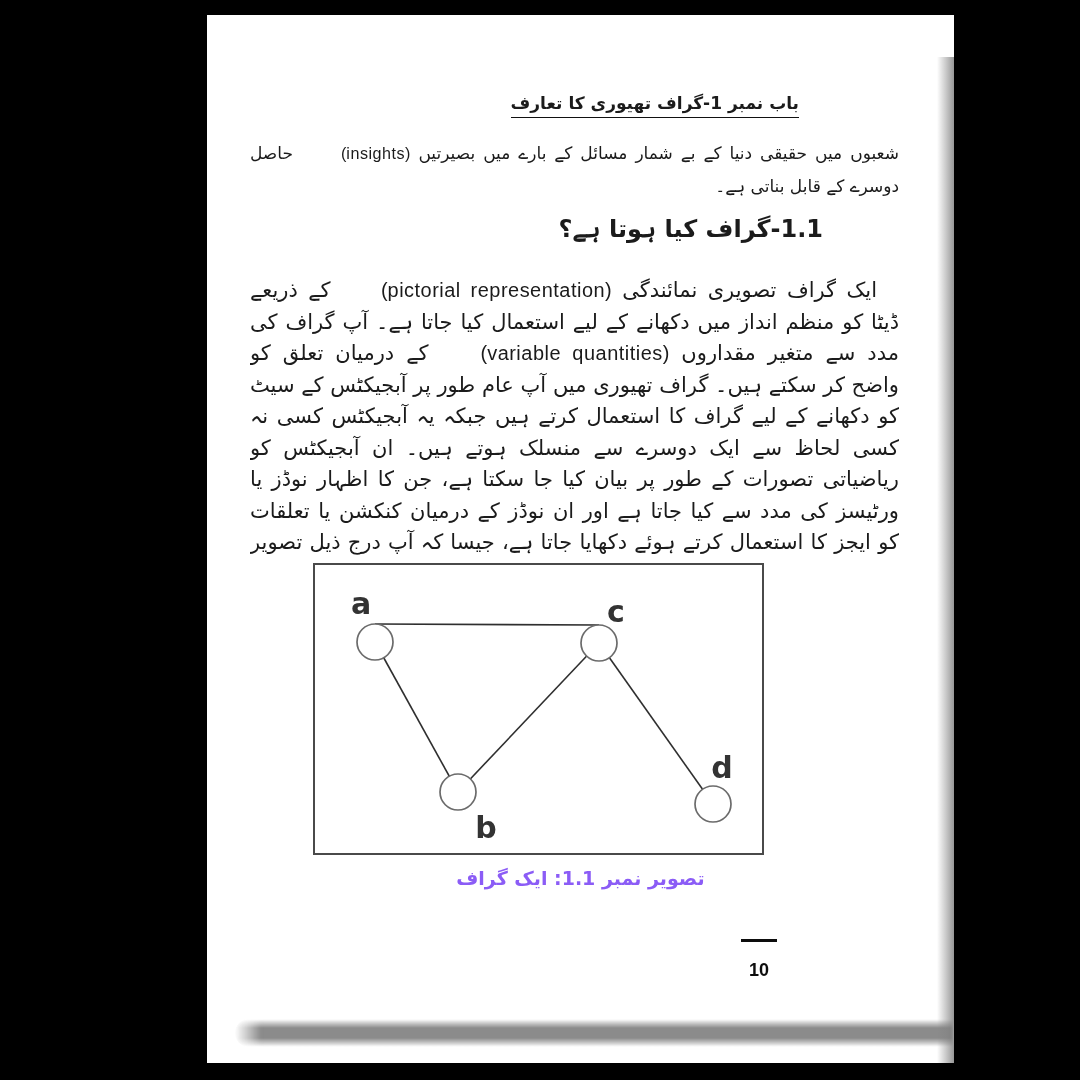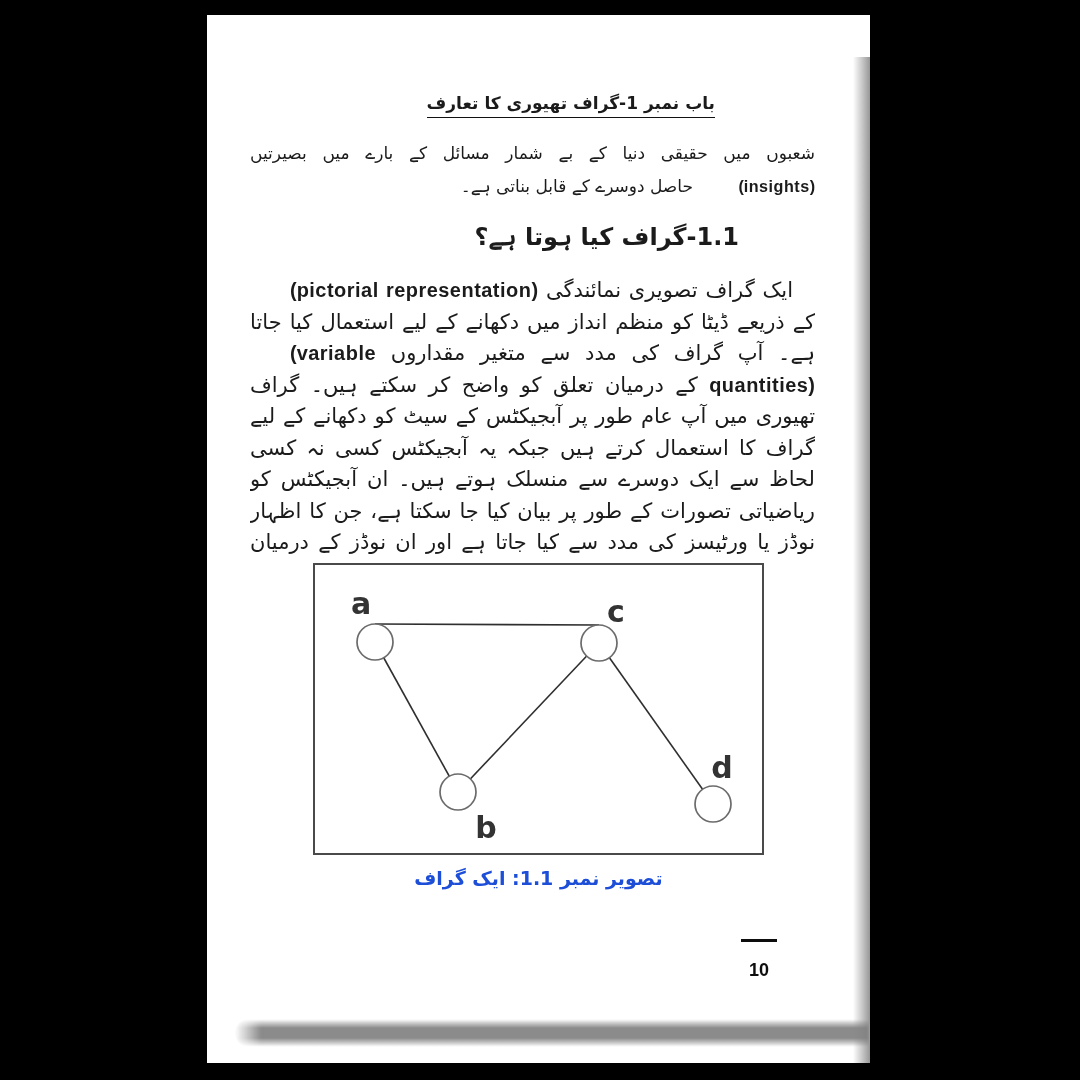--- a/index.html
+++ b/index.html
@@ -6,21 +6,21 @@
   body{
     width:1080px;height:1080px;
     background:#000;
     position:relative;
     font-family:"DejaVu Sans",sans-serif;
     overflow:hidden;
   }
   .book-page{
     position:absolute;
     left:207px;top:15px;
-    width:663px;height:1048px;
+    width:747px;height:1048px;
     background:#ffffff;
   }
   
   .right-edge-shadow{
     position:absolute;right:0;top:42px;bottom:0;width:17px;
     background:linear-gradient(to right,
       rgba(130,130,130,0) 0%,
       rgba(130,130,130,0.45) 55%,
       rgba(125,125,125,0.8) 100%);
   }
@@ -52,54 +52,54 @@
     margin-right:100px;
     border-bottom:1.6px solid #111;
     padding-bottom:4px;
   }
   .intro-par{
     top:122px;
     font-size:17px;line-height:33px;
     text-align:justify;
   }
   .section-heading{
-    top:208px;
+    top:200px;
     text-align:right;
     font-size:24px;font-weight:bold;
   }
   .section-heading .inner{display:inline-block;margin-right:76px;}
   .body-par{
     top:260px;
     height:284px;overflow:hidden;
     font-size:21px;line-height:31.5px;
     text-align:justify;
     text-indent:22px;
   }
   .latin{
     direction:ltr;unicode-bidi:isolate;
     font-family:"Liberation Sans",sans-serif;
-    font-weight:bold;
+    font-weight:normal;
     font-size:0.95em;
     letter-spacing:0.5px;
     margin-left:40px;
   }
   .figure-box{
     position:absolute;
     left:106px;top:548px;
     width:447px;height:288px;
     border:2px solid #4a4a4a;
     background:#fff;
   }
   .figure-caption{
     position:absolute;
     left:0;right:0;top:852px;
     text-align:center;
     direction:rtl;
     font-size:19px;font-weight:bold;
-    color:#1d4ed8;
+    color:#8b5cf6;
   }
   .page-number-block{
     position:absolute;
     left:534px;top:924px;
     width:36px;
     text-align:center;
     border-top:3px solid #0d0d0d;
     padding-top:18px;
     font-family:"Liberation Sans",sans-serif;
     font-size:18px;font-weight:bold;

